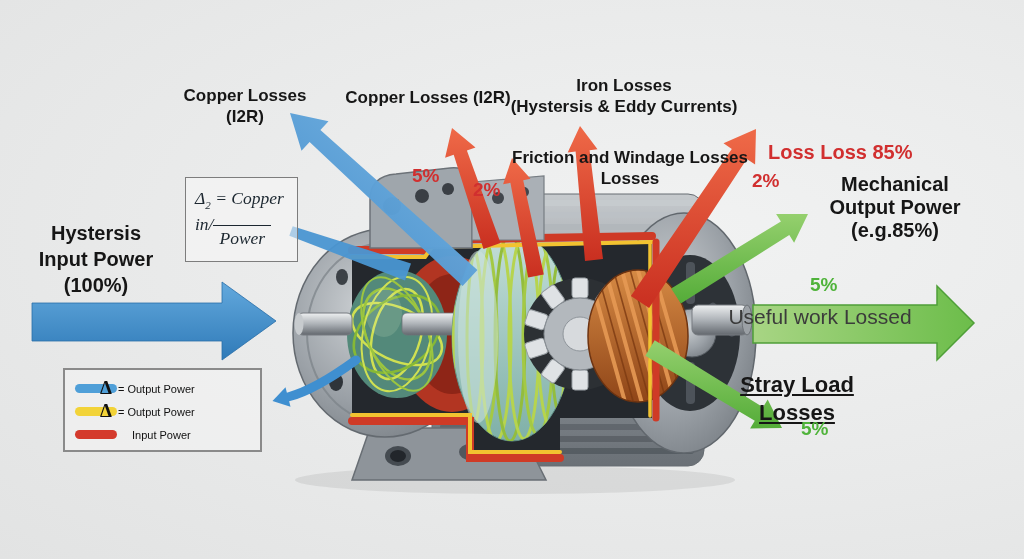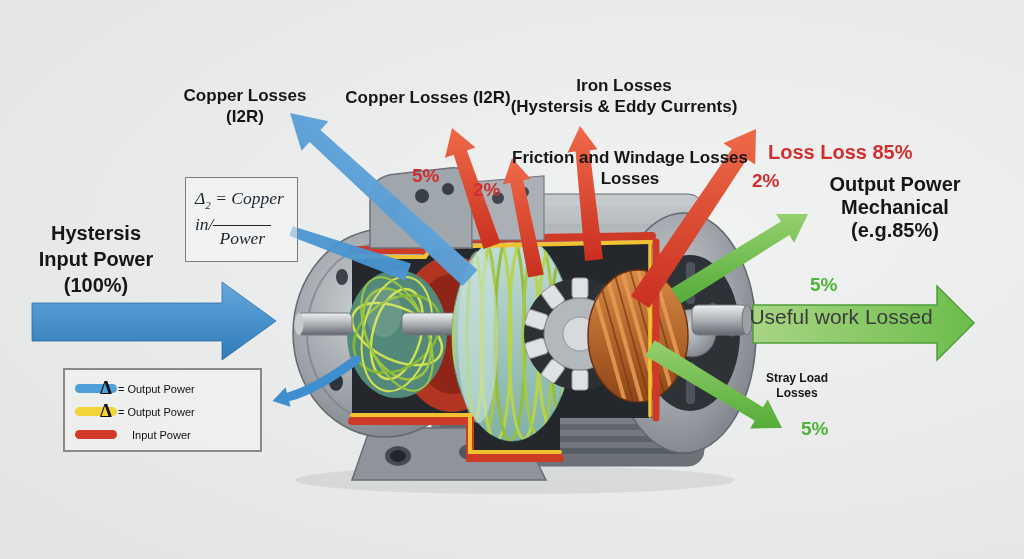--- a/index.html
+++ b/index.html
@@ -5,21 +5,21 @@
   html,body{margin:0;padding:0;}
   body{
     width:1024px;height:559px;overflow:hidden;position:relative;
     font-family:"Liberation Sans", sans-serif;
     background:radial-gradient(ellipse at 68% 42%, #f1f2f2 0%, #e9eaea 55%, #e2e3e3 100%);
   }
   .abs{position:absolute;}
   .lbl{color:#161616;font-weight:bold;text-align:center;line-height:1.22;white-space:nowrap;}
   .ctr{transform:translateX(-50%);}
   .sz17{font-size:17px;}
-  .sz18{font-size:12px;}
+  .sz18{font-size:22px;text-decoration:underline;}
   .sz20{font-size:20px;}
   .red{color:#d12f2f;margin-top:32px;}
   .green{color:#4fb33a;}
   .pct{font-size:19px;font-weight:bold;white-space:nowrap;}
   #stage-svg{position:absolute;left:0;top:0;}
 
   
   .formula-box{
     left:185px;top:177px;width:113px;height:85px;
     border:1.5px solid #7d7d7d;background:rgba(248,248,248,0.55);
@@ -39,21 +39,21 @@
   }
   .lg-row{display:flex;align-items:center;height:23px;}
   .lg-bar{display:inline-block;width:42px;height:9px;border-radius:5px;flex:0 0 auto;}
   .lg-delta{font-family:"Liberation Serif", serif;font-weight:bold;font-size:19px;color:#111;
             margin-left:-17px;line-height:1;transform:translateY(-1px);}
   .lg-text{font-weight:normal;font-size:11px;color:#111;margin-left:6px;white-space:nowrap;}
   .lg-text.noeq{margin-left:15px;}
 
   
   .banner-text{
-    left:749px;top:305px;width:184px;height:24px;
+    left:728px;top:305px;width:184px;height:24px;
     display:flex;align-items:center;justify-content:center;
     font-size:21px;color:#3b3b3b;font-weight:normal;white-space:nowrap;
   }
 </style>
 </head>
 <body>
 
 <svg id="stage-svg" width="1024" height="559" viewBox="0 0 1024 559">
   <defs>
     <linearGradient id="gBody" x1="0" y1="0" x2="0" y2="1">
@@ -294,22 +294,22 @@
   <div>Losses</div>
 </div>
 
 <div class="abs lbl sz20 red" style="left:768px;top:108px;">Loss Loss 85%</div>
 
 <div class="abs pct red" style="left:412px;top:133px;">5%</div>
 <div class="abs pct red" style="left:473px;top:147px;">2%</div>
 <div class="abs pct red" style="left:752px;top:138px;">2%</div>
 
 <div class="abs lbl ctr sz20" style="left:895px;top:173px;line-height:1.16;">
+  <div>Mechanical</div>
   <div>Output Power</div>
-  <div>Mechanical</div>
   <div>(e.g.85%)</div>
 </div>
 
 <div class="abs pct green" style="left:810px;top:274px;">5%</div>
 
 <div class="abs banner-text">Useful work Lossed</div>
 
 <div class="abs lbl ctr sz18" style="left:797px;top:371px;line-height:1.25;">
   <div>Stray Load</div>
   <div>Losses</div>

